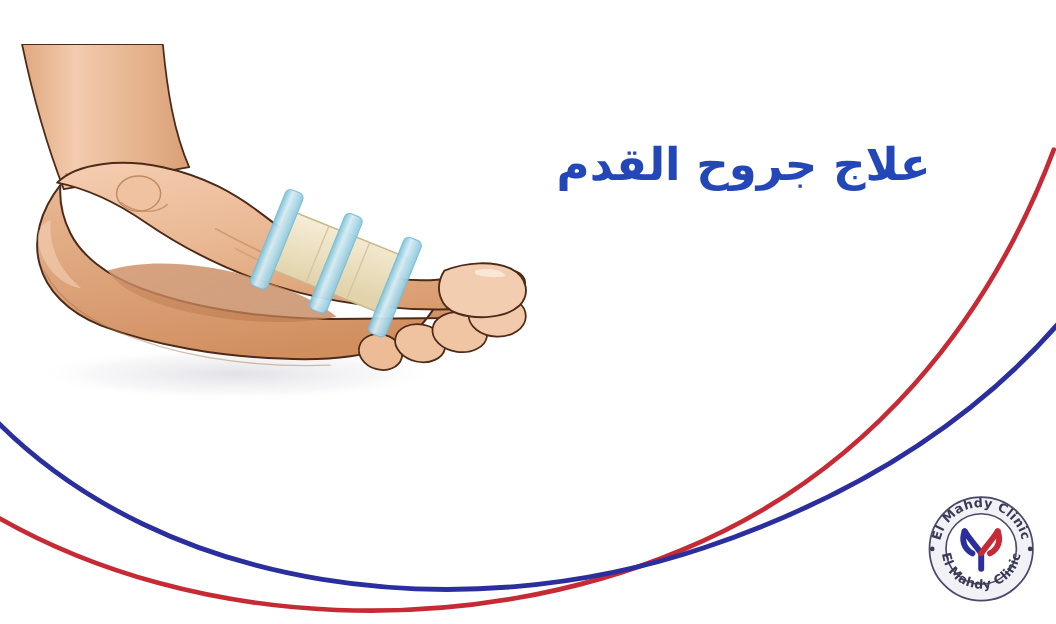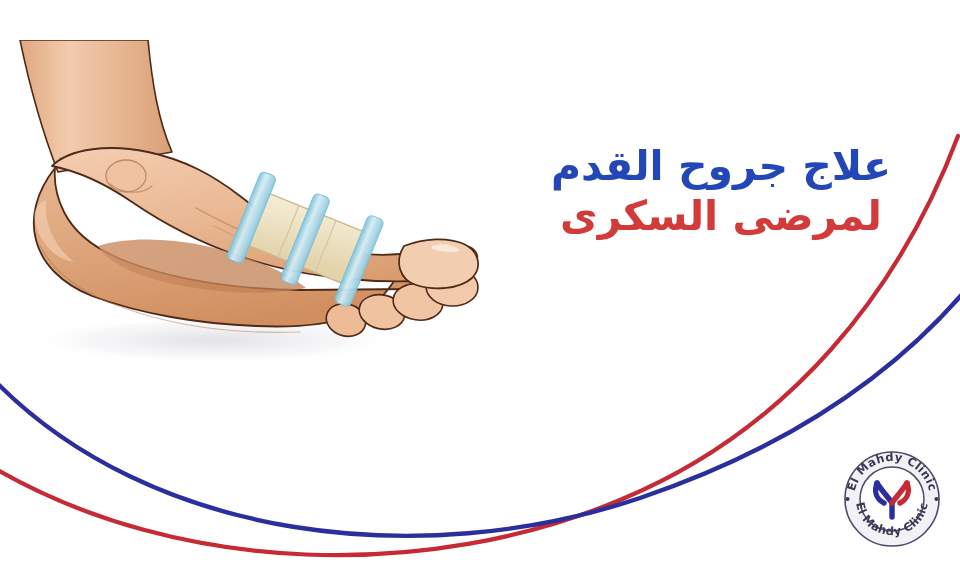--- a/index.html
+++ b/index.html
@@ -11,22 +11,22 @@
   #poster{position:relative;width:960px;height:567px;background:#fff;overflow:hidden;}
 
   
   .swoosh-layer{position:absolute;inset:0;width:960px;height:567px;pointer-events:none;}
 
   
   .foot-layer{position:absolute;left:0px;top:40px;width:500px;height:350px;}
 
   
   .headline{
-    position:absolute;right:24px;top:144px;width:430px;
-    text-align:center;direction:rtl;unicode-bidi:bidi-override;
+    position:absolute;right:24px;top:128px;width:430px;
+    text-align:left;direction:rtl;unicode-bidi:bidi-override;
     line-height:1.08;
   }
   .headline .line{
     display:block;
     font-size:41px;
     font-weight:bold;
     letter-spacing:0px;
     white-space:nowrap;
   }
   .headline .line1{color:#2447b8;}
@@ -154,21 +154,20 @@
 
   <div class="swoosh-layer">
     <svg width="960" height="567" viewBox="0 0 960 567" xmlns="http://www.w3.org/2000/svg">
       <path d="M -6 468 C 180 576 430 580 620 500 C 790 430 900 290 958 136" fill="none" stroke="#c62a35" stroke-width="4.2" stroke-linecap="round"></path>
       <path d="M -6 380 C 150 540 420 572 640 498 C 800 444 900 366 964 292" fill="none" stroke="#2b2f9e" stroke-width="4.4" stroke-linecap="round"></path>
     </svg>
   </div>
 
   <div class="headline">
     <span class="line line1">علاج جروح القدم</span>
-    <span class="line line2">لمرضى السكرى</span>
   </div>
 
   <div class="logo">
     <svg width="112" height="112" viewBox="0 0 112 112" xmlns="http://www.w3.org/2000/svg">
       <defs>
         <path id="arcTop" d="M 18 56 A 38 38 0 0 1 94 56"></path>
         <path id="arcBottom" d="M 20 56 A 36 36 0 0 0 92 56"></path>
       </defs>
 
       <circle cx="56" cy="56" r="47" fill="#f2f2f6" stroke="#4a4a6a" stroke-width="1.6"></circle>

